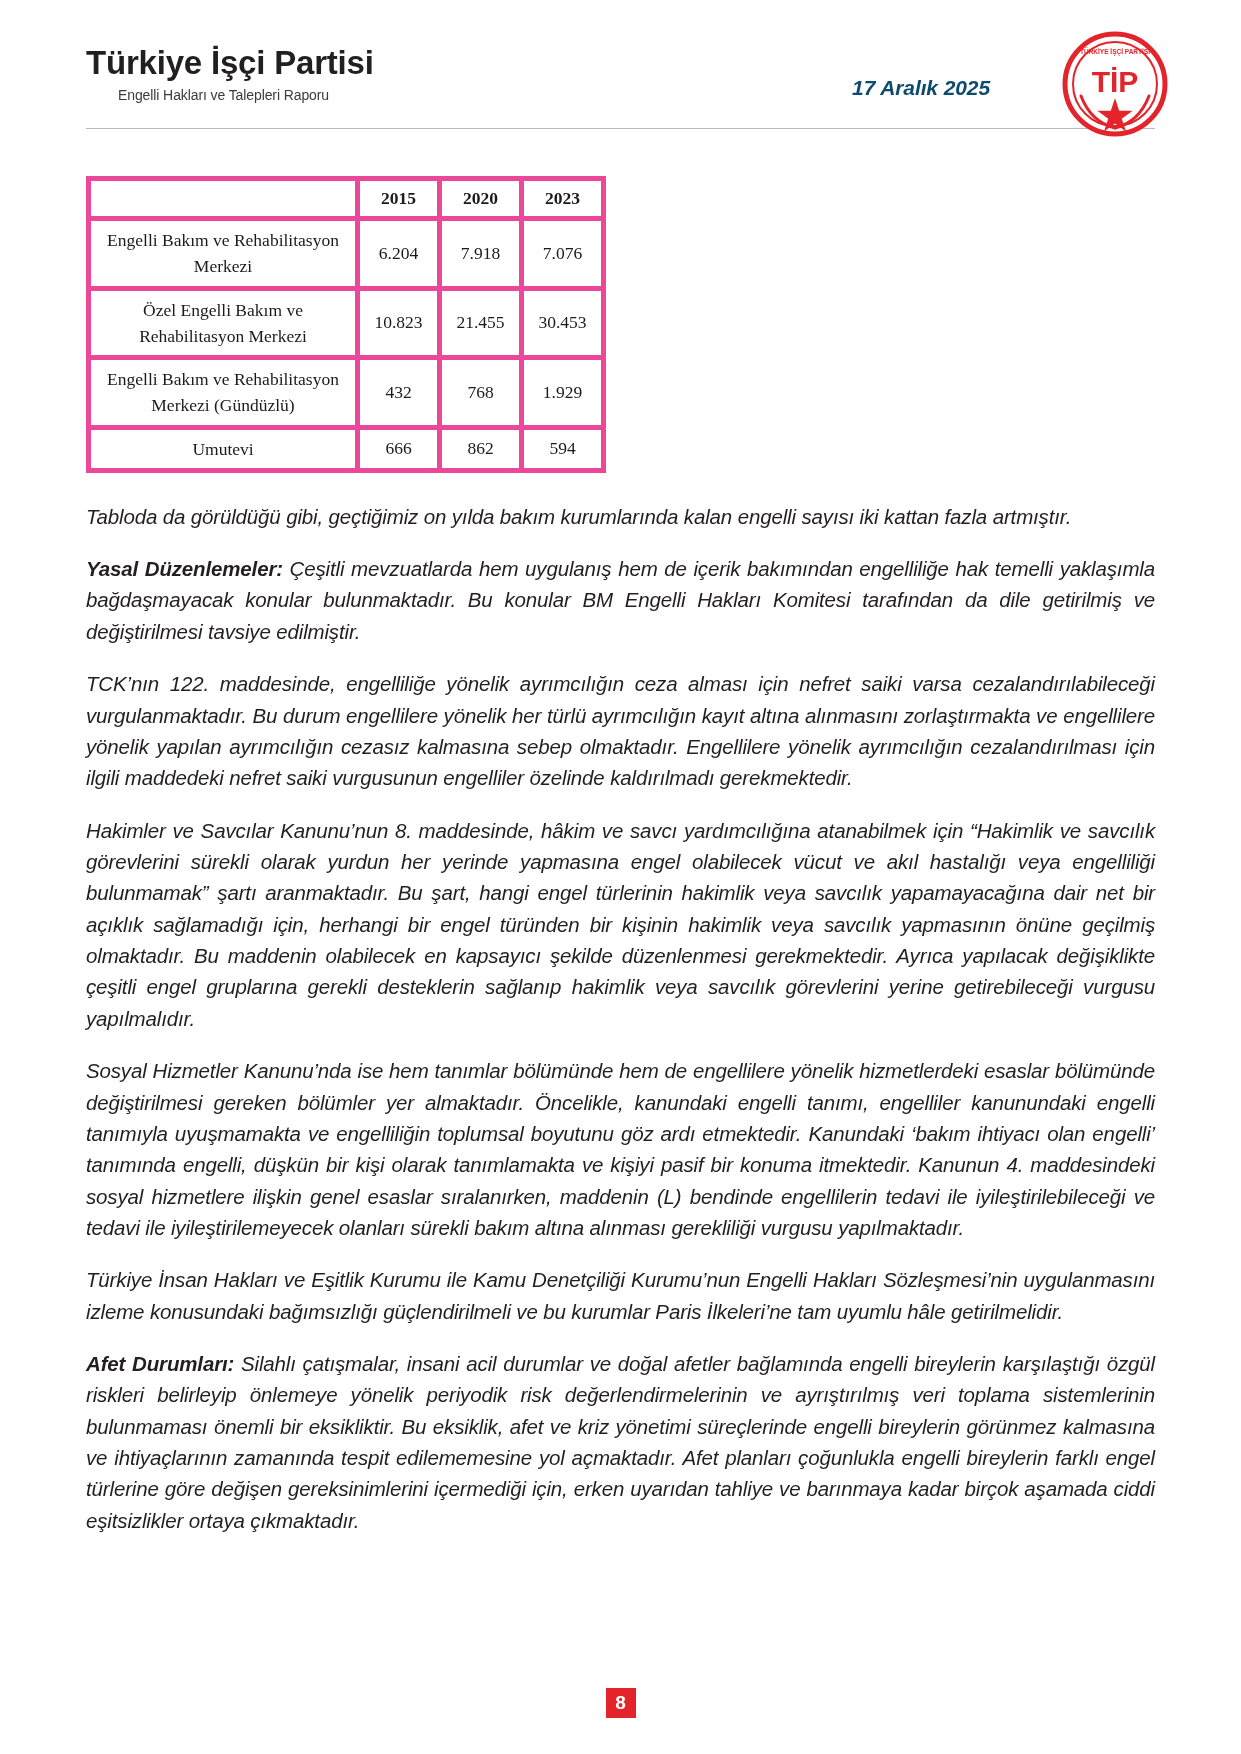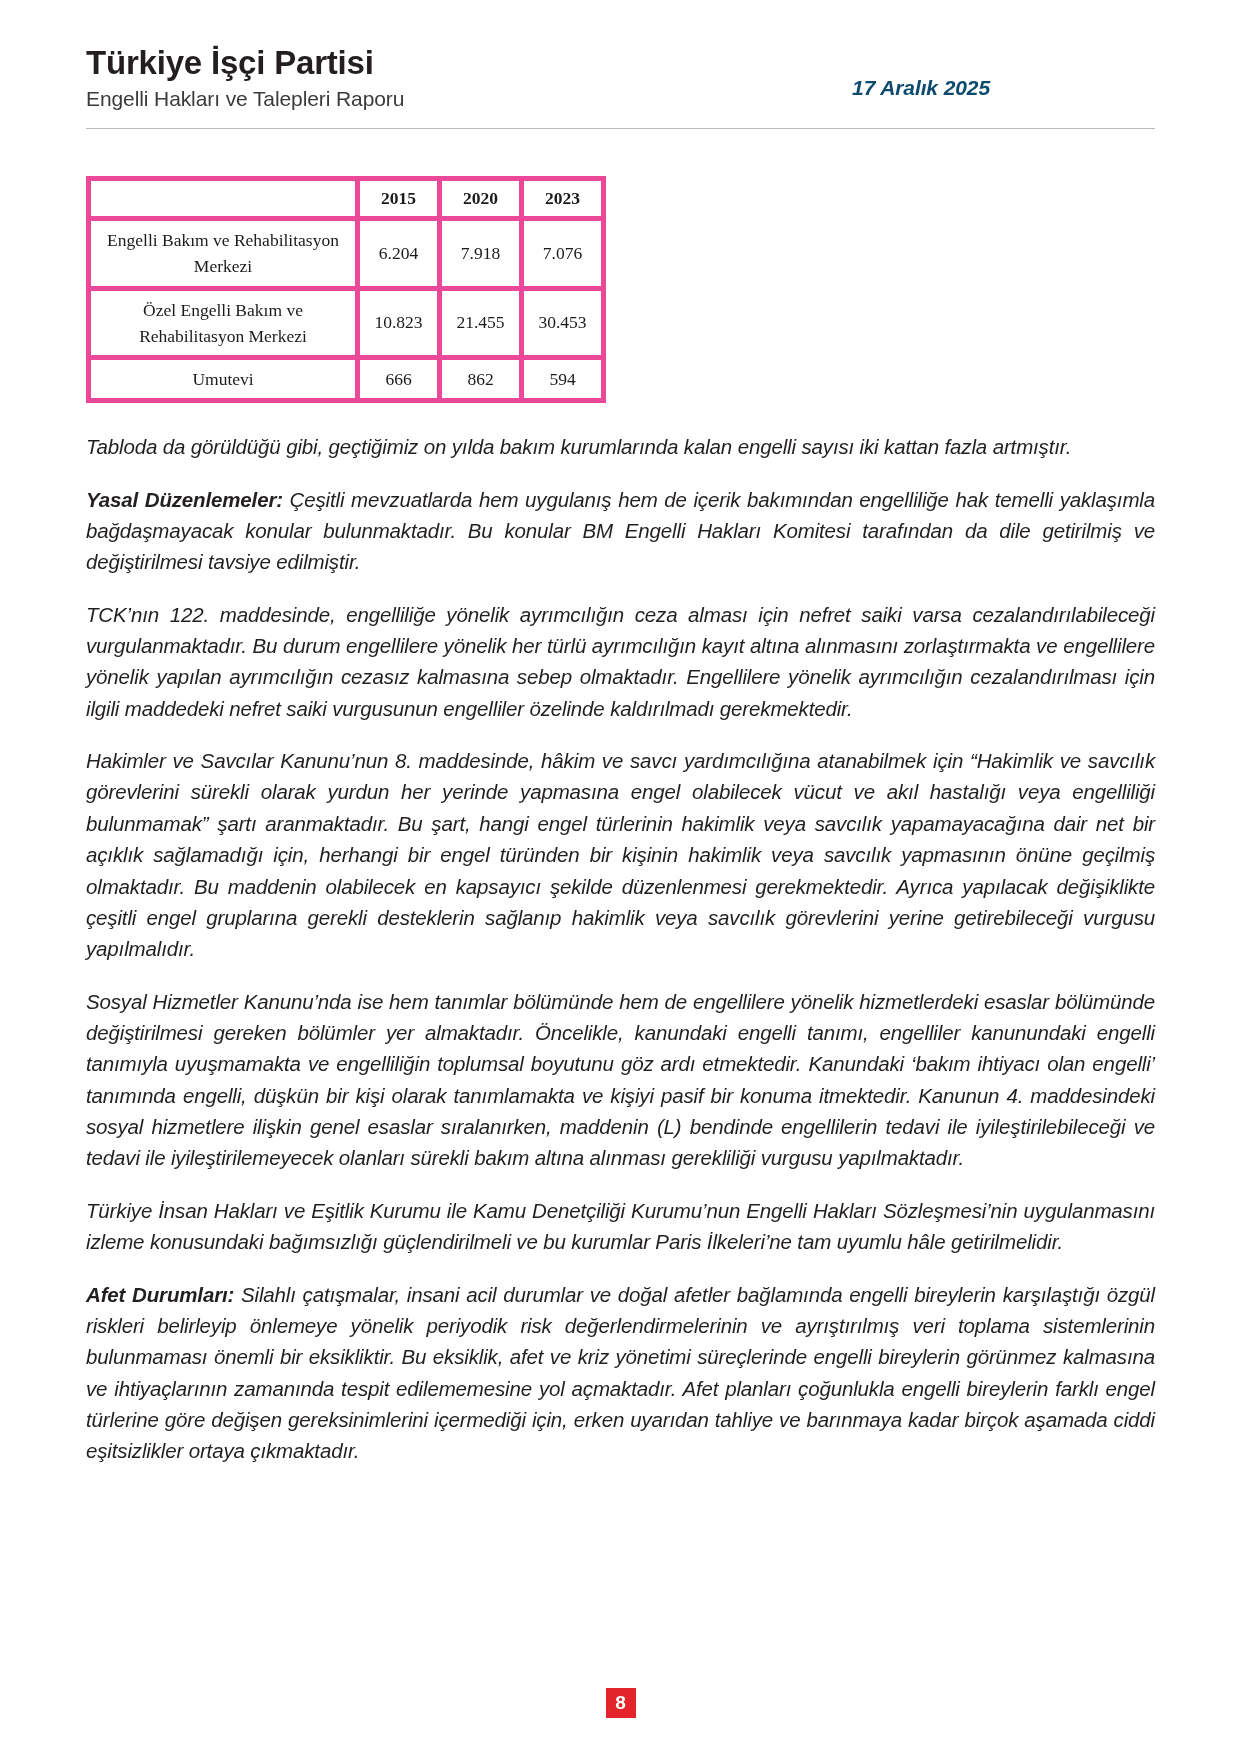--- a/index.html
+++ b/index.html
@@ -29,25 +29,26 @@
     height: 86px;
   }
   .header-title {
     font-size: 33px;
     font-weight: bold;
     letter-spacing: -0.2px;
     color: #231f20;
     line-height: 1.18;
   }
   .header-subtitle {
-    font-size: 21px;
+    font-size: 14px;
     color: #3b3b3d;
     margin-top: 4px;
     line-height: 1.18;
     letter-spacing: -0.1px;
+    margin-left: 32px;
   }
   .header-date {
     position: absolute;
     right: 165px;
     top: 32px;
     font-size: 21px;
     font-weight: bold;
     color: #0c4a6e;
     letter-spacing: -0.1px;
     font-style: italic;
@@ -143,20 +144,32 @@
 
 <div class="page">
 
   <div class="header">
     <div class="header-title">Türkiye İşçi Partisi</div>
     <div class="header-subtitle">Engelli Hakları ve Talepleri Raporu</div>
     <div class="header-date">17 Aralık 2025</div>
     <div class="header-rule"></div>
   </div>
 
+  <div class="logo">
+    <svg viewBox="0 0 108 108" width="108" height="108" aria-hidden="true">
+      <circle cx="54" cy="54" r="50" fill="#ffffff" stroke="#e3242b" stroke-width="5"></circle>
+      <circle cx="54" cy="54" r="42" fill="#ffffff" stroke="#e3242b" stroke-width="2"></circle>
+      <path d="M54 16 a38 38 0 0 1 0 0" fill="none"></path>
+      <text x="54" y="24" text-anchor="middle" font-family="Liberation Sans, sans-serif" font-size="6.5" fill="#e3242b" font-weight="bold">TÜRKİYE İŞÇİ PARTİSİ</text>
+      <text x="54" y="62" text-anchor="middle" font-family="Liberation Sans, sans-serif" font-size="30" fill="#e3242b" font-weight="bold">TİP</text>
+      <path d="M54 68 l4.2 12.8 13.5 0 -10.9 7.9 4.2 12.8 -11-7.9 -11 7.9 4.2-12.8 -10.9-7.9 13.5 0 z" fill="#e3242b"></path>
+      <path d="M20 66 q10 26 34 32" fill="none" stroke="#e3242b" stroke-width="3" stroke-linecap="round"></path>
+      <path d="M88 66 q-10 26 -34 32" fill="none" stroke="#e3242b" stroke-width="3" stroke-linecap="round"></path>
+    </svg>
+  </div>
 
   <div class="table-wrap">
     <table class="data">
       <thead>
         <tr>
           <th class="blank"></th>
           <th>2015</th>
           <th>2020</th>
           <th>2023</th>
         </tr>
@@ -168,20 +181,26 @@
           <td class="num">7.918</td>
           <td class="num">7.076</td>
         </tr>
         <tr>
           <td class="rowlabel">Özel Engelli Bakım ve Rehabilitasyon Merkezi</td>
           <td class="num">10.823</td>
           <td class="num">21.455</td>
           <td class="num">30.453</td>
         </tr>
         <tr>
+          <td class="rowlabel">Engelli Bakım ve Rehabilitasyon Merkezi (Gündüzlü)</td>
+          <td class="num">432</td>
+          <td class="num">768</td>
+          <td class="num">1.929</td>
+        </tr>
+        <tr>
           <td class="rowlabel">Umutevi</td>
           <td class="num">666</td>
           <td class="num">862</td>
           <td class="num">594</td>
         </tr>
       </tbody>
     </table>
   </div>
 
   <div class="content">

